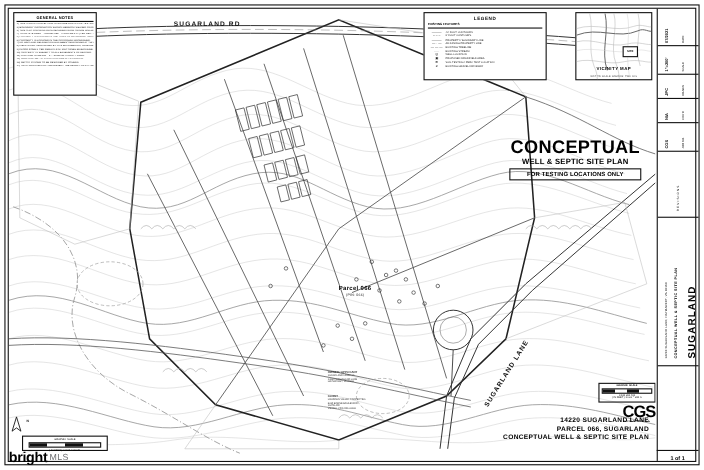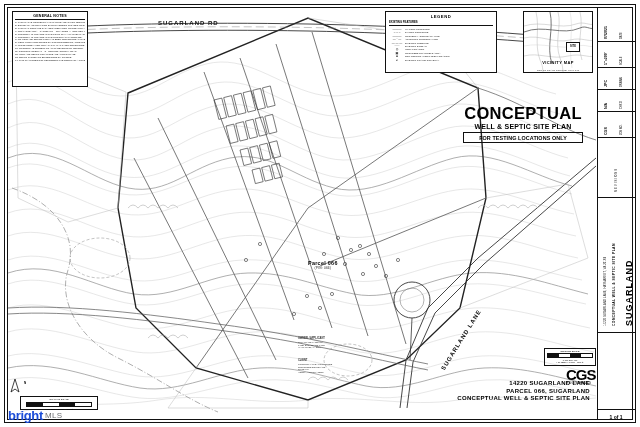--- a/index.html
+++ b/index.html
@@ -27,21 +27,21 @@
   .legend .sym{width:16px;flex:0 0 16px;text-align:center;font-size:3px;}
 
   
   .vicinity{position:absolute;left:523px;top:11px;width:70px;height:62px;border:1px solid #111;background:#fff;box-sizing:border-box;overflow:hidden;}
   .vicinity .cap{position:absolute;bottom:7px;width:100%;text-align:center;font-size:4px;font-weight:bold;letter-spacing:.4px;}
   .vicinity .cap2{position:absolute;bottom:1px;width:100%;text-align:center;font-size:2.2px;letter-spacing:.2px;color:#333;}
   .vicinity .sitebox{position:absolute;left:42px;top:30px;width:12px;height:8px;border:1px solid #111;background:#fff;font-size:2.6px;text-align:center;line-height:8px;font-weight:bold;}
 
   
   .conceptual{position:absolute;left:463px;top:105px;width:120px;text-align:center;}
-  .conceptual .c1{font-size:16.5px;font-weight:bold;letter-spacing:.3px;line-height:17px;}
+  .conceptual .c1{font-size:16.5px;font-weight:bold;letter-spacing:.3px;line-height:17px;margin-top:21px;}
   .conceptual .c2{font-size:7px;font-weight:bold;letter-spacing:.2px;margin-top:1px;}
   .conceptual .c3{margin-top:2px;border:1px solid #111;font-size:5.4px;font-weight:bold;padding:1.5px 0;letter-spacing:.1px;}
 
   
   .roadlbl{position:absolute;font-size:6px;font-weight:bold;letter-spacing:1px;color:#111;}
   .roadlbl.rot{transform-origin:0 0;}
 
   
   .parcel{position:absolute;left:300px;top:252px;text-align:center;}
   .parcel .p1{font-size:5.4px;font-weight:bold;letter-spacing:.3px;}
@@ -61,21 +61,21 @@
   .vert{position:absolute;transform-origin:0 0;transform:rotate(-90deg);white-space:nowrap;}
   .rsheet{position:absolute;left:597px;bottom:4px;width:38px;height:14px;border-top:1px solid #111;box-sizing:border-box;text-align:center;font-size:5px;font-weight:bold;line-height:14px;}
 
   
   .logo{position:absolute;left:566px;top:368px;width:26px;text-align:center;}
   .logo .cg{font-size:15px;font-weight:bold;letter-spacing:-1px;line-height:14px;}
   .logo .eng{font-size:2.6px;letter-spacing:.6px;}
 
   
   .wm{position:absolute;left:8px;bottom:4px;display:flex;align-items:center;}
-  .wm .b{font-size:13px;font-weight:bold;color:#1d4ed8;letter-spacing:-.3px;}
+  .wm .b{font-size:13px;font-weight:bold;color:#000000;letter-spacing:-.3px;}
   .wm .m{font-size:8px;color:#6d6e71;margin-left:2px;letter-spacing:.3px;}
 
   .scalebar{position:absolute;left:20px;top:396px;width:78px;height:14px;border:1px solid #111;background:#fff;box-sizing:border-box;}
   .scalebar .t{font-size:2.4px;text-align:center;padding-top:1px;}
   .scalebar .bar{margin:1px auto 0;width:64px;height:3px;background:linear-gradient(90deg,#111 0 16px,#fff 16px 32px,#111 32px 48px,#fff 48px 64px);border:.5px solid #111;}
   .nbadge{position:absolute;left:8px;top:378px;font-size:3px;font-weight:bold;}
 
   .gsbox{position:absolute;left:536px;top:340px;width:52px;height:18px;border:1px solid #111;box-sizing:border-box;font-size:2.3px;padding:1px;}
 </style>
 </head>

